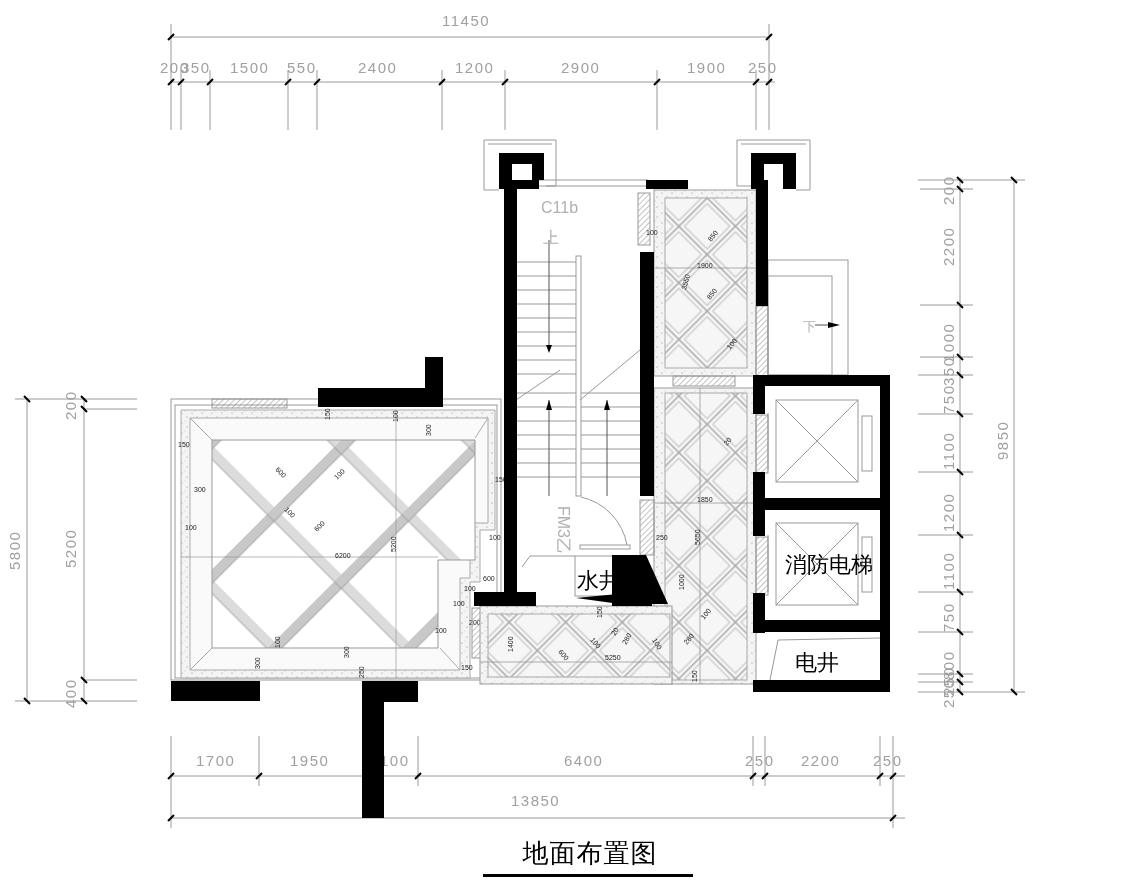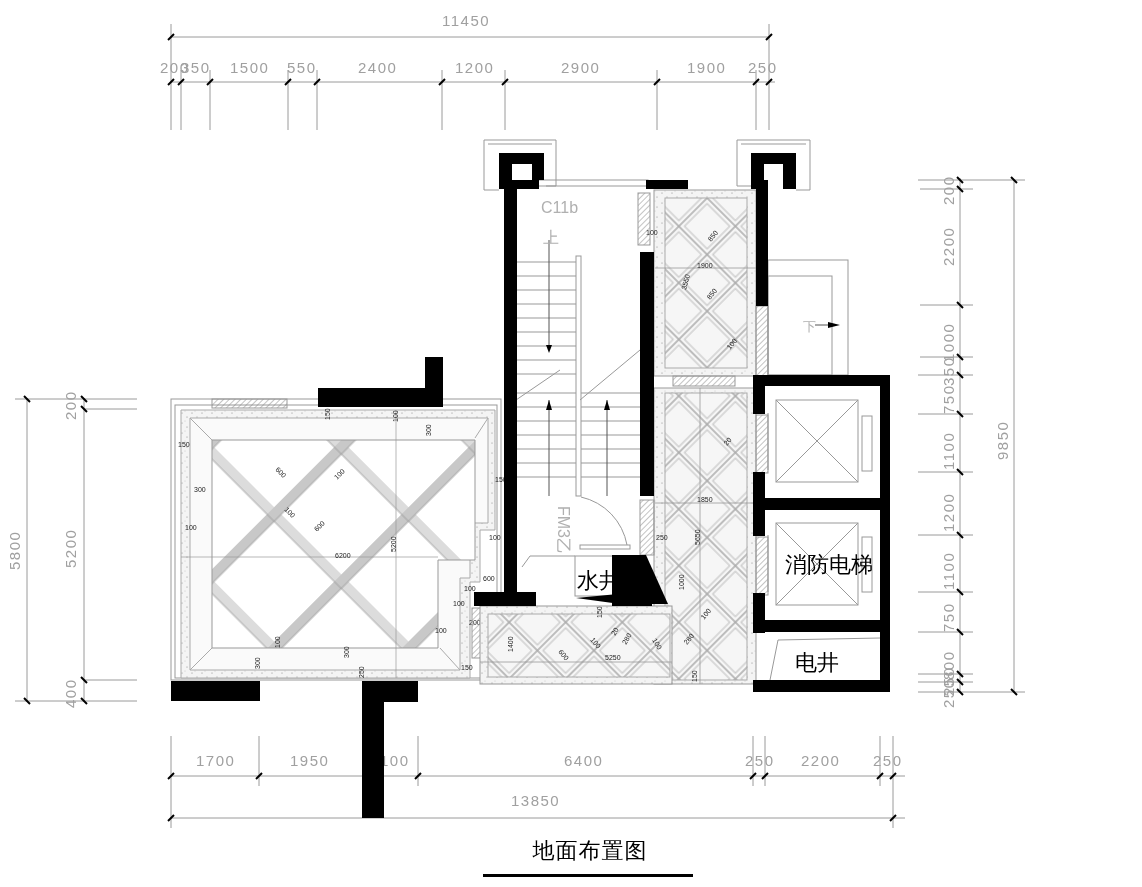--- a/index.html
+++ b/index.html
@@ -2,21 +2,21 @@
 <html><head>
 <meta charset="utf-8">
 <style>
   html,body{margin:0;padding:0;background:#ffffff;}
   body{width:1142px;height:887px;overflow:hidden;position:relative;font-family:"DejaVu Sans",sans-serif;}
   #canvas{position:absolute;left:0;top:0;width:1142px;height:887px;}
   .dim-text{font-family:"Liberation Sans",sans-serif;font-size:15px;fill:#a0a0a0;letter-spacing:1.5px;}
   .small-dim{font-family:"Liberation Sans",sans-serif;font-size:7px;fill:#222;}
   .room-label{font-family:"DejaVu Serif",serif;font-size:22px;fill:#000;}
   .ghost{font-family:"Liberation Sans",sans-serif;font-size:16px;fill:#b0b0b0;}
-  .title-text{position:absolute;left:485px;top:836px;width:210px;text-align:center;font-family:"DejaVu Serif",serif;font-size:22px;color:#000;letter-spacing:1px;}
+  .title-text{position:absolute;left:485px;top:836px;width:210px;text-align:center;font-family:"DejaVu Serif",serif;font-size:26px;color:#000;letter-spacing:1px;}
   .title-underline{position:absolute;left:483px;top:874px;width:210px;height:3px;background:#000;}
 </style>
 </head>
 <body>
 
 <svg id="canvas" viewBox="0 0 1142 887" xmlns="http://www.w3.org/2000/svg">
   <defs>
     <pattern id="hatch" width="4" height="4" patternUnits="userSpaceOnUse" patternTransform="rotate(45)">
       <line x1="0" y1="0" x2="0" y2="4" stroke="#888" stroke-width="1"></line>
     </pattern>

